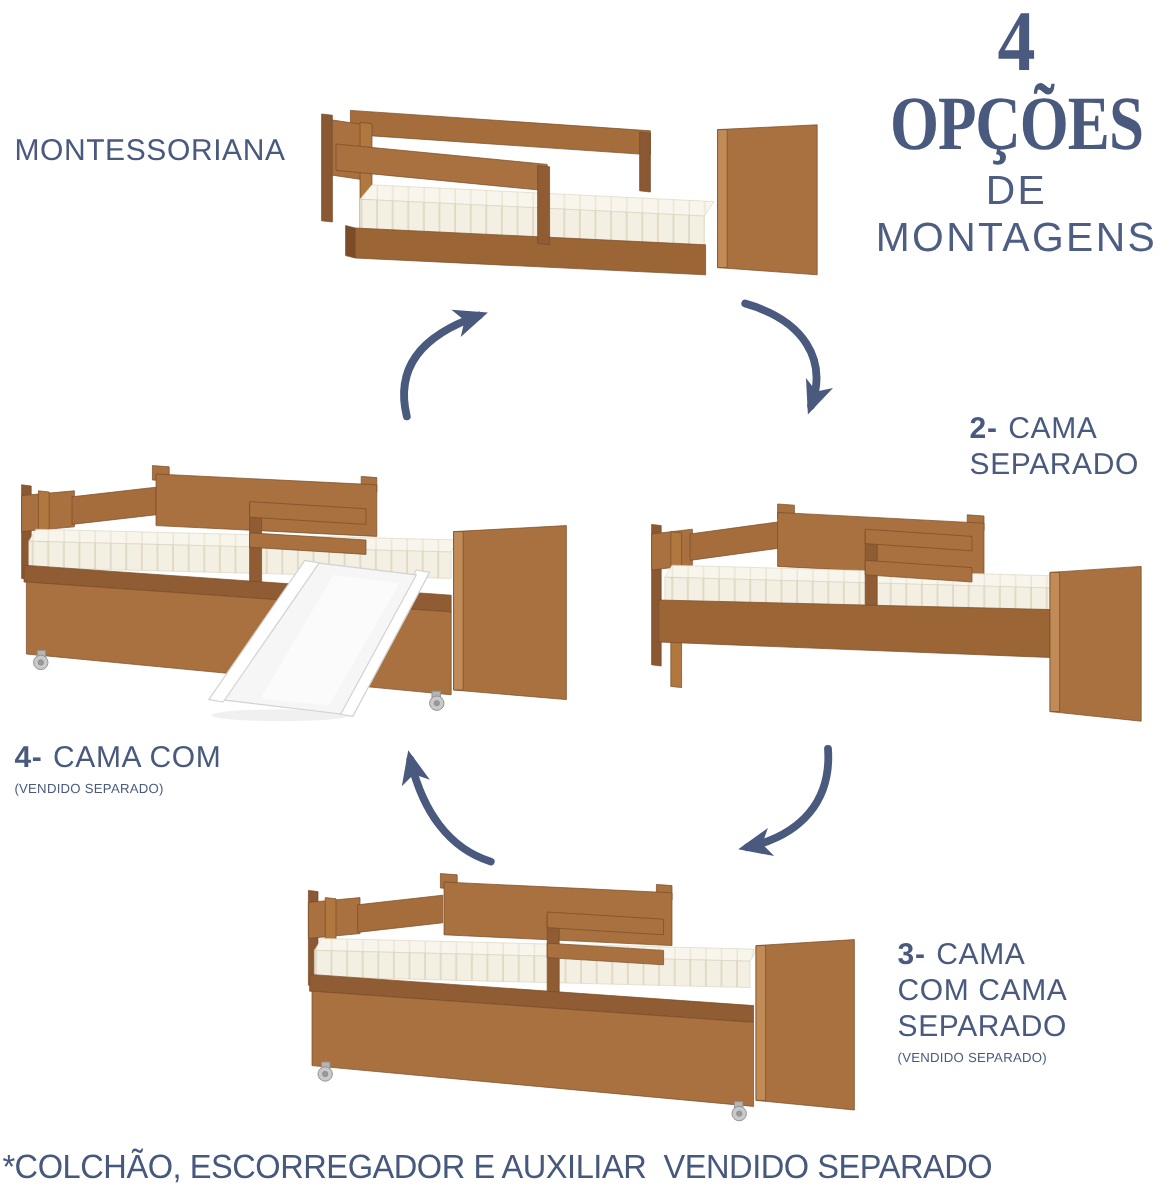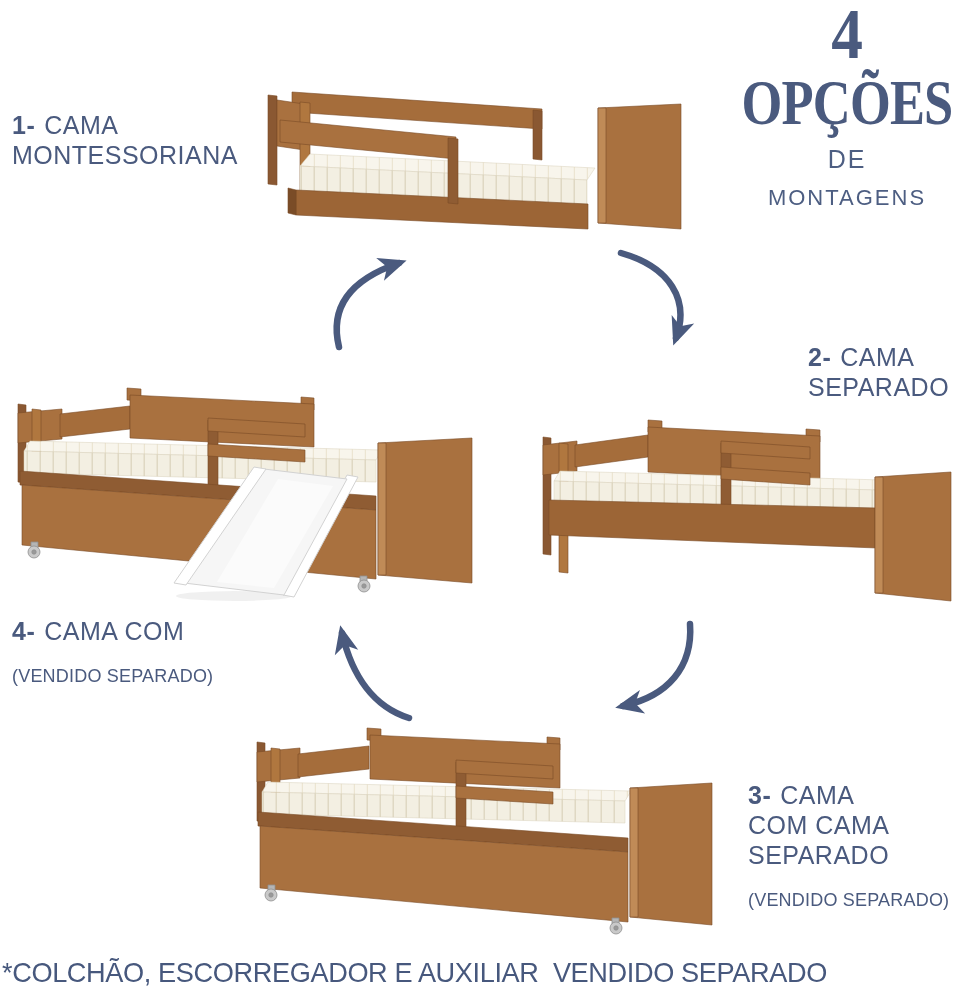--- a/index.html
+++ b/index.html
@@ -12,28 +12,28 @@
     position:relative; width:976px; height:1002px; background:#ffffff; overflow:hidden;
     font-family:"Liberation Sans", sans-serif; color:var(--blue);
   }
   .bed-svg{position:absolute;}
   .arrows-overlay{position:absolute; left:0; top:0; pointer-events:none;}
 
   
   .title-block{position:absolute; left:718px; top:0px; width:258px; text-align:center; line-height:1;}
   .t-number{font-family:"Liberation Serif", serif; font-weight:700; font-size:72px; line-height:68px; transform:scaleX(.88);}
   .t-word{font-family:"Liberation Serif", serif; font-weight:700; font-size:64px; line-height:70px; letter-spacing:-1px; transform:scaleX(.82); white-space:nowrap;}
-  .t-sub1{font-size:25px; line-height:42px; letter-spacing:2px; color:#4d5e82;}
-  .t-sub2{font-size:22px; line-height:36px; letter-spacing:2px; color:#4d5e82; white-space:nowrap;}
+  .t-sub1{font-size:34px; line-height:42px; letter-spacing:2px; color:#4d5e82;}
+  .t-sub2{font-size:34px; line-height:36px; letter-spacing:2px; color:#4d5e82; white-space:nowrap;}
 
   
   .opt-label{position:absolute; line-height:30px; font-size:25px; letter-spacing:.5px; white-space:nowrap;}
   .opt-label .prefix{font-weight:700;}
   .opt-label .nm{margin-left:9px;}
-  .opt-note{font-size:18px; letter-spacing:.2px; line-height:22px; margin-top:19px;}
+  .opt-note{font-size:11px; letter-spacing:.2px; line-height:22px; margin-top:1px;}
   #label1{left:12px; top:110px;}
   #label2{left:808px; top:342px;}
   #label3{left:748px; top:780px;}
   #label4{left:12px; top:616px;}
 
   
   .footer{position:absolute; left:2px; top:957px; font-size:28px; letter-spacing:-0.4px; white-space:pre; color:#47587d; transform:scaleX(.97); transform-origin:left;}
 </style>
 </head>
 <body>
@@ -250,21 +250,20 @@
   </svg>
 
   <div class="title-block">
     <div class="t-number">4</div>
     <div class="t-word">OPÇÕES</div>
     <div class="t-sub1">DE</div>
     <div class="t-sub2">MONTAGENS</div>
   </div>
 
   <div class="opt-label" id="label1">
-    <div><span class="prefix">1-</span><span class="nm">CAMA</span></div>
     <div>MONTESSORIANA</div>
   </div>
 
   <div class="opt-label" id="label2">
     <div><span class="prefix">2-</span><span class="nm">CAMA</span></div>
     <div>SEPARADO</div>
   </div>
 
   <div class="opt-label" id="label3">
     <div><span class="prefix">3-</span><span class="nm">CAMA</span></div>

